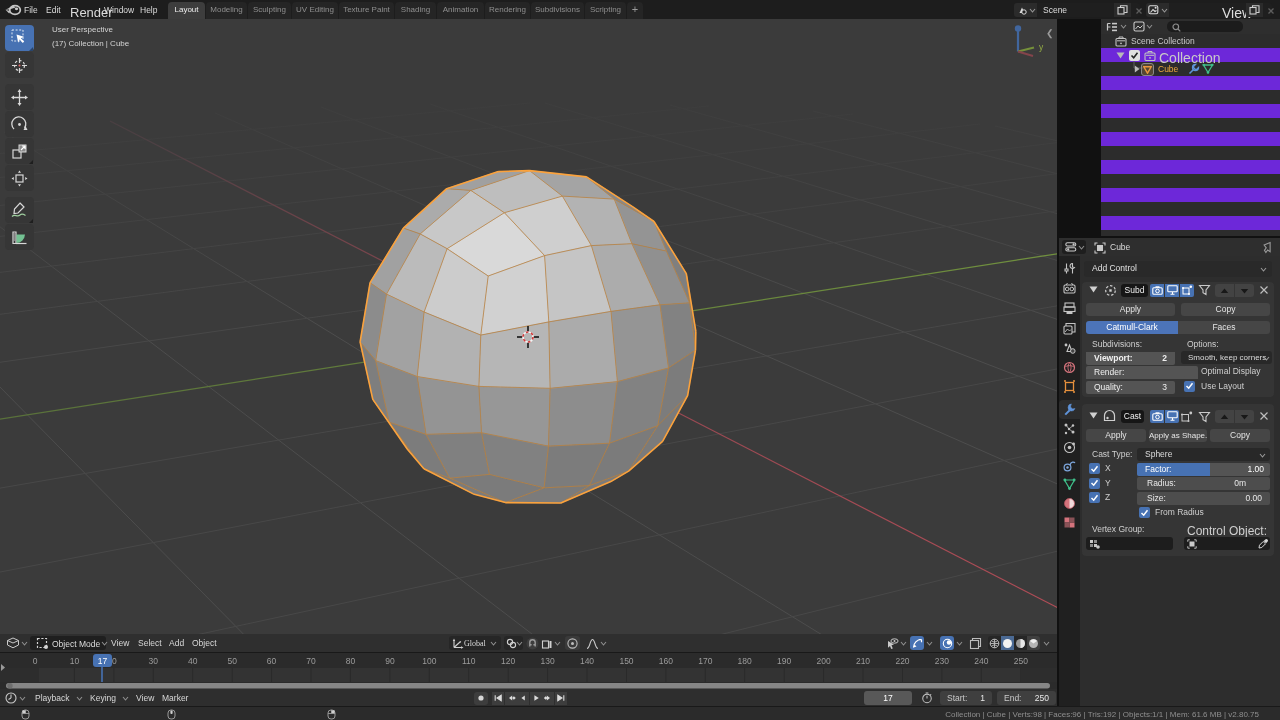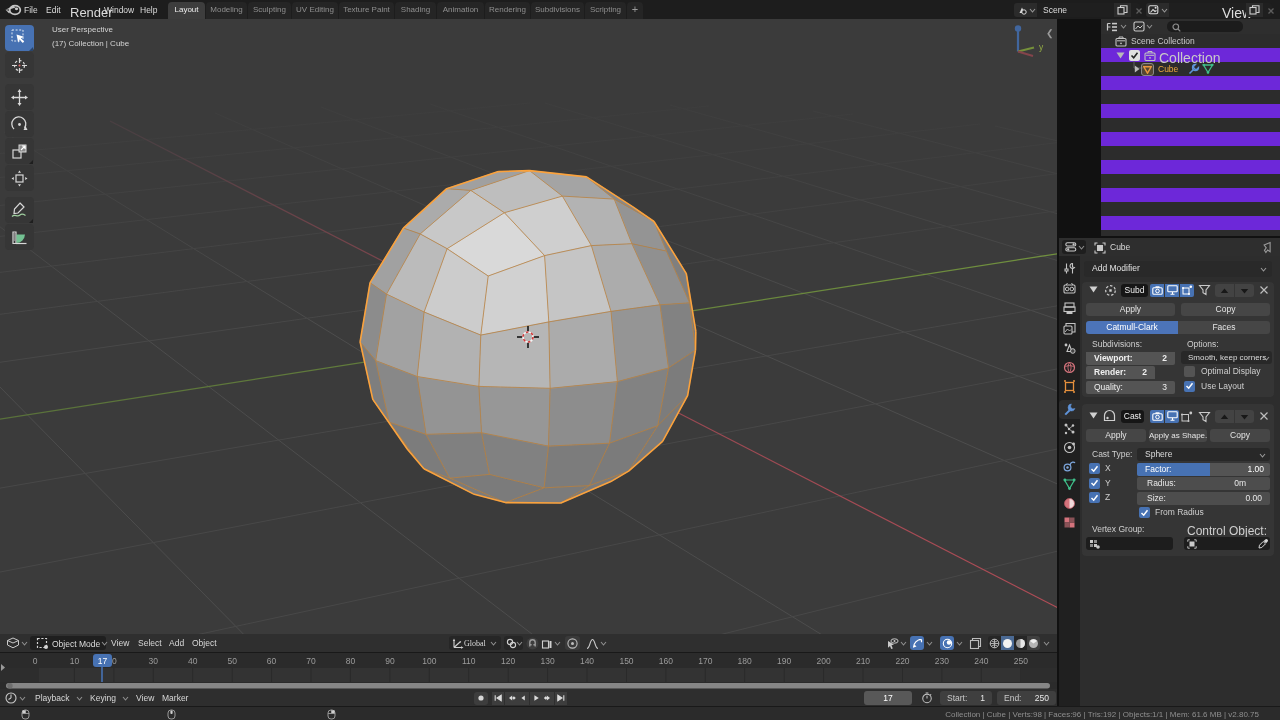--- a/index.html
+++ b/index.html
@@ -678,21 +678,21 @@
 <svg class="abs" style="left:35px;top:3.5px;" width="12" height="12" viewBox="0 0 12 12">
   <rect x="3" y="3" width="6" height="6" fill="#c9c9c9"></rect>
   <path d="M1 3.5 V1 H3.5 M8.5 1 H11 V3.5 M11 8.5 V11 H8.5 M3.5 11 H1 V8.5" fill="none" stroke="#c9c9c9" stroke-width="1.1"></path>
 </svg>
 <div class="abs" style="left:51px;top:4px;color:#dadada;font-size:8.5px;">Cube</div>
 <svg class="abs" style="left:203px;top:3px;" width="12" height="13" viewBox="0 0 12 13">
   <path d="M4 1.5 L10.5 8 L7.5 8.5 L8 11.5 L5.5 11 L5 8 L1.5 7.5 Z" fill="none" stroke="#9a9a9a" stroke-width="1.1" transform="rotate(45 6 6.5)"></path>
 </svg>
 
 <div class="abs" style="left:25px;top:23px;width:188px;height:16px;background:#292929;border-radius:3px;">
-  <div class="abs" style="left:8px;top:2px;color:#e2e2e2;font-size:8.5px;">Add Modifier</div>
+  <div class="abs" style="left:8px;top:2px;color:#e2e2e2;font-size:8.5px;">Add Control</div>
   <svg class="abs" style="left:176px;top:6px;" width="7" height="5" viewBox="0 0 7 5">
         <path d="M1 1 L3.5 4 L6 1" fill="none" stroke="#9a9a9a" stroke-width="1.1"></path>
       </svg>
 </div>
 
 <div class="abs" style="left:23px;top:44px;width:192px;height:115px;background:#353535;border-radius:4px;"></div>
 <svg class="abs" style="left:30px;top:48px;" width="9" height="7" viewBox="0 0 9 7">
       <path d="M0.5 0.5 H8.5 L4.5 6.5 Z" fill="#d0d0d0"></path>
     </svg>
 <svg class="abs" style="left:45px;top:46px;" width="13" height="13" viewBox="0 0 13 13">
@@ -737,21 +737,21 @@
 <svg class="abs" style="left:200px;top:47px;" width="10" height="10" viewBox="0 0 10 10">
       <path d="M1.5 1.5 L8.5 8.5 M8.5 1.5 L1.5 8.5" stroke="#bdbdbd" stroke-width="1.2"></path>
     </svg>
 
 <div class="abs btn" style="left:27px;top:65px;width:89px;height:13px;line-height:13px;font-size:8.5px;">Apply</div>
 <div class="abs btn" style="left:122px;top:65px;width:89px;height:13px;line-height:13px;font-size:8.5px;">Copy</div>
 <div class="abs" style="left:27px;top:83px;width:92px;height:13px;background:#4c74b9;border-radius:3px 0 0 3px;color:#fff;text-align:center;line-height:13px;font-size:8.5px;">Catmull-Clark</div>
 <div class="abs" style="left:119px;top:83px;width:92px;height:13px;background:#464646;border-radius:0 3px 3px 0;color:#e4e4e4;text-align:center;line-height:13px;font-size:8.5px;">Faces</div>
 <div class="abs lbl" style="left:33px;top:101px;font-size:8.5px;">Subdivisions:</div>
 <div class="abs lbl" style="left:128px;top:101px;font-size:8.5px;">Options:</div>
-<div class="abs numf" style="left:27px;top:128px;width:69px;height:13px;border-radius:2px 2px 0 0;font-weight:bold;">
+<div class="abs numf" style="left:27px;top:128px;width:112px;height:13px;border-radius:2px 2px 0 0;">
   <div class="abs" style="left:8px;top:0;line-height:13px;font-size:8.5px;">Render:</div>
   <div class="abs" style="right:8px;top:0;line-height:13px;font-size:8.5px;">2</div>
 </div>
 <div class="abs numf" style="left:27px;top:114px;width:89px;height:13px;border-radius:0 0 2px 2px;font-weight:bold;">
   <div class="abs" style="left:8px;top:0;line-height:13px;font-size:8.5px;">Viewport:</div>
   <div class="abs" style="right:8px;top:0;line-height:13px;font-size:8.5px;">2</div>
 </div>
 <div class="abs numf" style="left:27px;top:142.5px;width:89px;height:13px;border-radius:2px;">
   <div class="abs" style="left:8px;top:0;line-height:13px;font-size:8.5px;">Quality:</div>
   <div class="abs" style="right:8px;top:0;line-height:13px;font-size:8.5px;">3</div>

